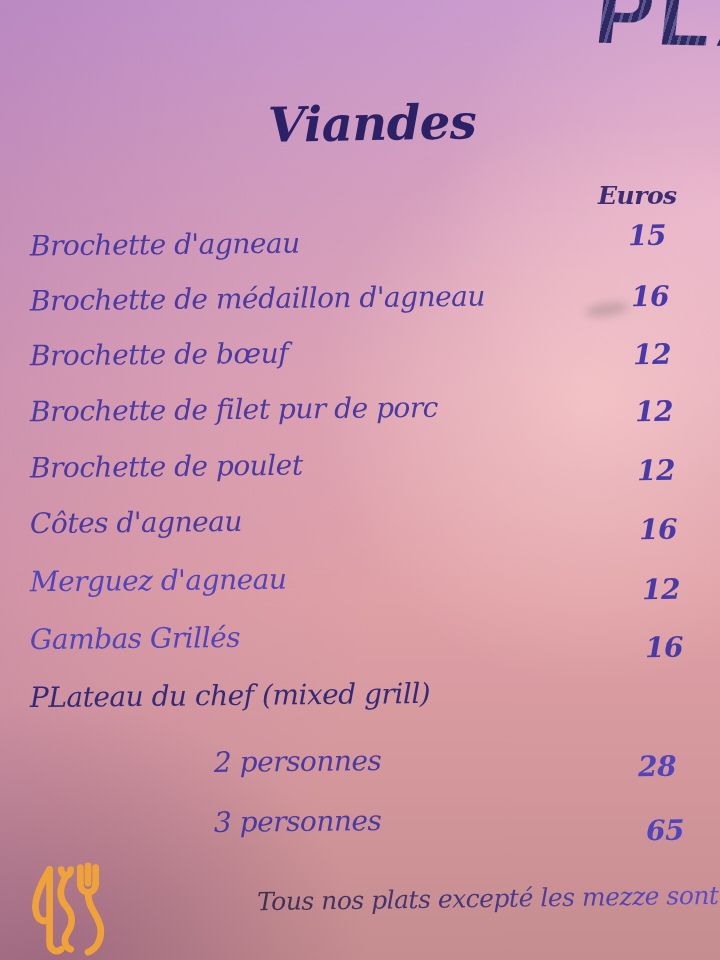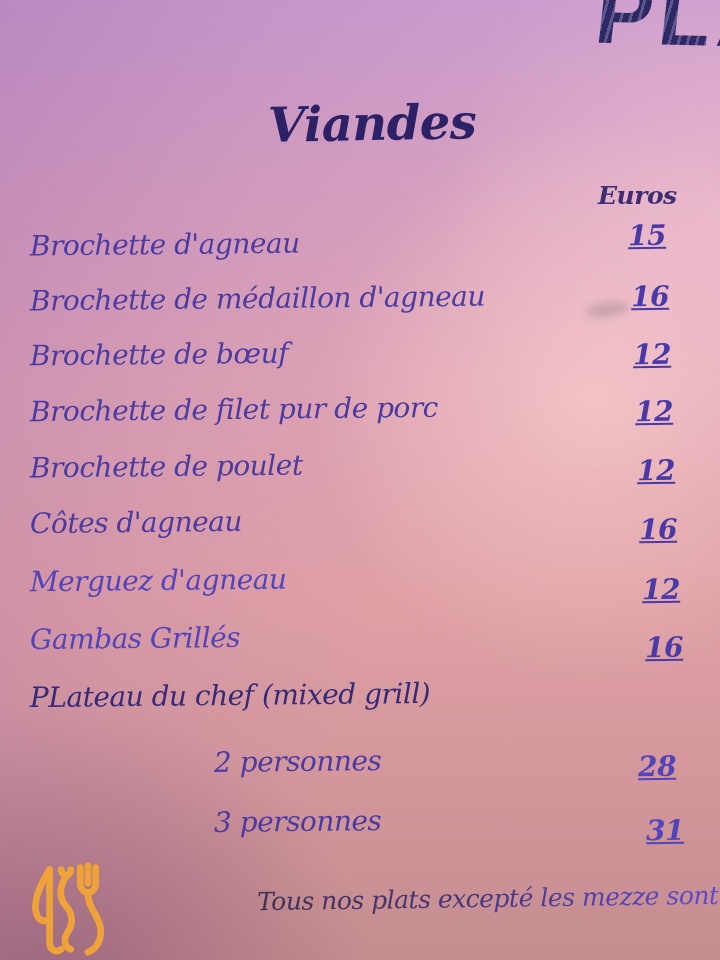--- a/index.html
+++ b/index.html
@@ -31,21 +31,21 @@
     font-family:"Liberation Sans", sans-serif;
     font-weight:900;font-size:86px;letter-spacing:6px;
     transform:skewX(-5deg) rotate(1.5deg);
     color:#332c6b;
     background:repeating-linear-gradient(100deg,#2f2963 0 6px,#5d578f 6px 9px);
     -webkit-background-clip:text;background-clip:text;
     -webkit-text-fill-color:transparent;
   }
   .euros{font-size:25px;color:#3f2d74;font-weight:600;}
   .item-label{font-size:28px;color:#4a3aa2;transform:rotate(-0.6deg);}
-  .item-price{font-size:28px;color:#4a3aa8;font-weight:600;transform:rotate(-1deg);text-decoration:underline;}
+  .item-price{font-size:28px;color:#4a3aa8;font-weight:600;transform:rotate(-1deg);}
   .ink-blue{color:#5244bc;}
   .ink-dark{color:#352a78;}
   .footer-note{
     font-size:25px;transform:rotate(-0.8deg);
     color:#4a3a9e;
     background:linear-gradient(90deg,#40304e 0%,#47357e 35%,#5b49c8 70%,#6353d2 100%);
     -webkit-background-clip:text;background-clip:text;
     -webkit-text-fill-color:transparent;
   }
   .smudge{
@@ -102,21 +102,21 @@
   </div>
   <div>
     <span class="txt script item-label ink-dark" style="left:30px;top:680px;">PLateau du chef (mixed grill)</span>
   </div>
   <div>
     <span class="txt script item-label" style="left:214px;top:746px;">2 personnes</span>
     <span class="txt script item-price ink-blue" style="left:638px;top:751px;">28</span>
   </div>
   <div>
     <span class="txt script item-label" style="left:214px;top:806px;">3 personnes</span>
-    <span class="txt script item-price ink-blue" style="left:646px;top:815px;">31</span>
+    <span class="txt script item-price ink-blue" style="left:646px;top:815px;">65</span>
   </div>
 
   <div class="txt script footer-note" style="left:257px;top:884px;">Tous nos plats excepté les mezze sont accompagn</div>
 
   <svg class="logo" viewBox="0 0 90 100" fill="none" stroke="#f0a23a" stroke-width="7" stroke-linecap="round" stroke-linejoin="round">
     <path d="M30 10 C19 28 13 44 16 55 C18 63 25 66 30 61"></path>
     <path d="M30 10 L30 86 C30 94 37 97 42 93"></path>
     <path d="M42 10 C42 18 52 18 52 10"></path>
     <path d="M47 17 C40 29 40 40 47 48 C54 56 55 66 49 75 C44 83 45 90 52 93"></path>
     <path d="M62 8 L62 24 M70 6 L70 24 M78 8 L78 24"></path>

